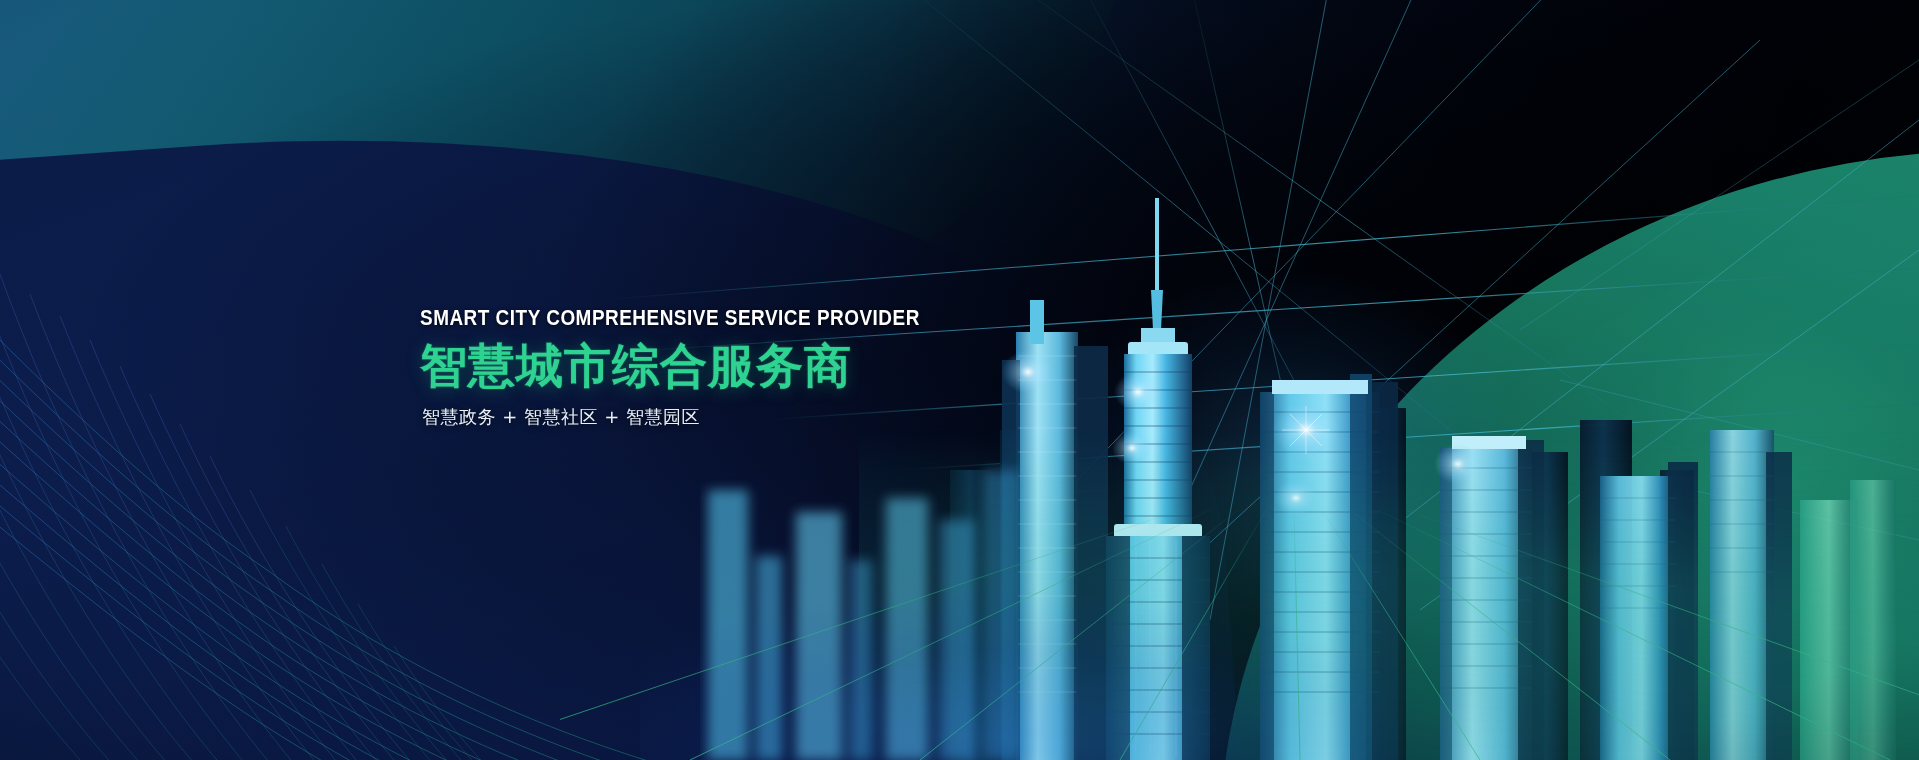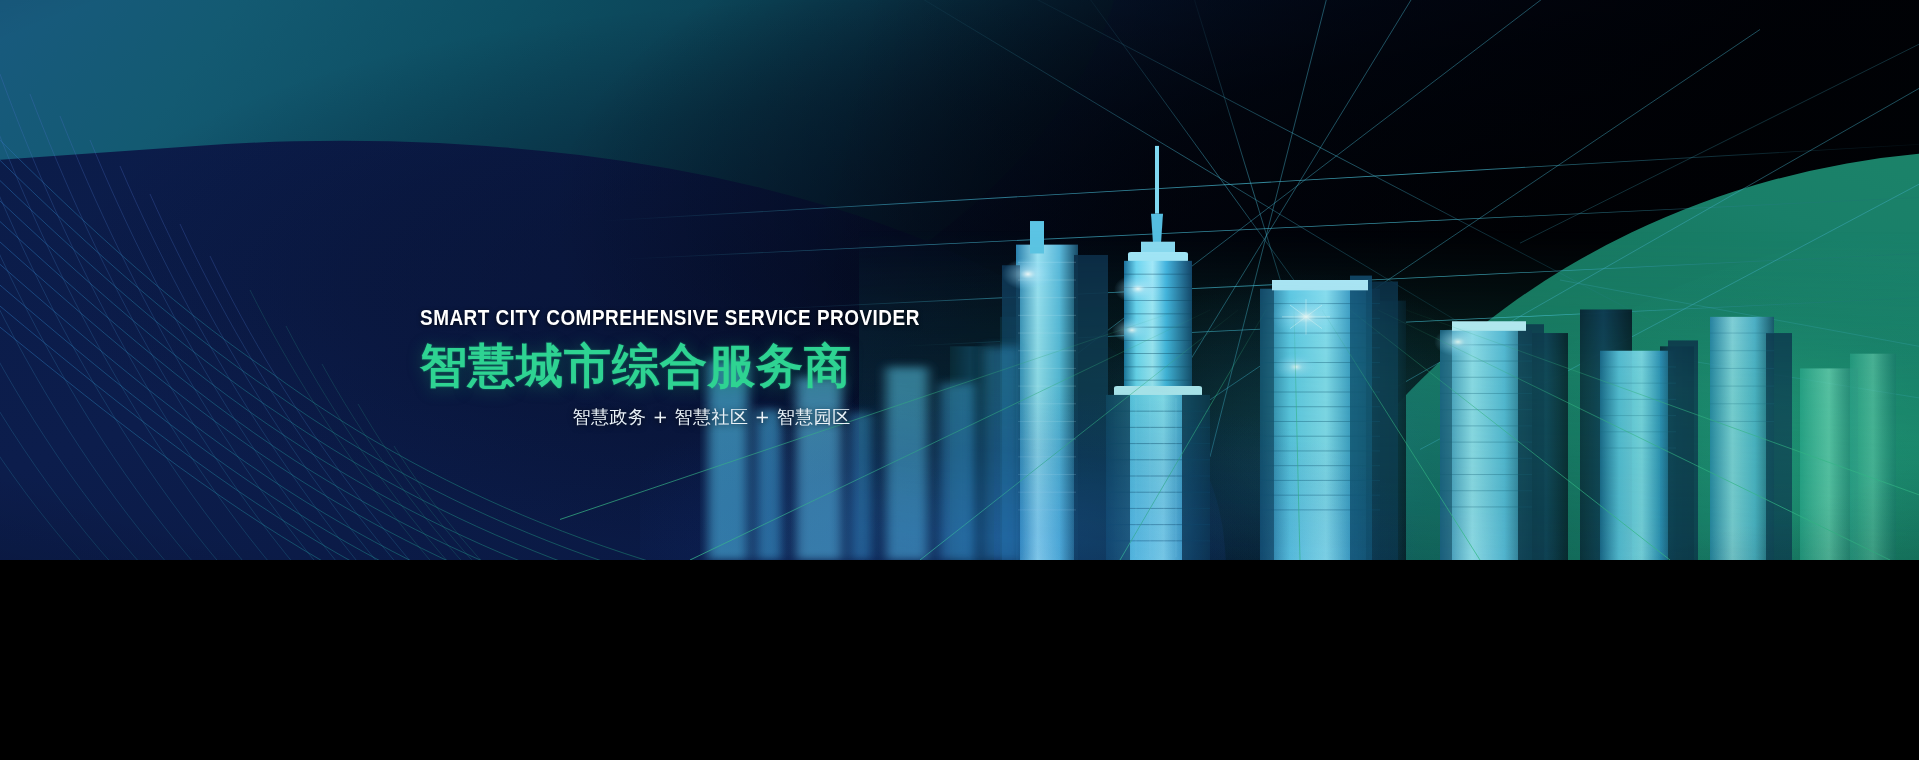--- a/index.html
+++ b/index.html
@@ -1,21 +1,21 @@
 <!DOCTYPE html>
 <html><head>
 <meta charset="utf-8">
 <title>Smart City Banner</title>
 <style>
   html,body{margin:0;padding:0;background:#000;}
   body{font-family:"Liberation Sans","DejaVu Sans",sans-serif;}
 
   .banner{
     position:relative;
-    width:1919px;height:560px;
+    width:1919px;height:760px;
     overflow:hidden;
     background:#be185d;
   }
 
   
   .bg-base{
     position:absolute;inset:0;
     background:
       radial-gradient(120% 90% at 14% 10%, #17496f 0%, #0f3a5c 16%, #0b2e4d 27%, #0a2145 40%, #06143a 55%, #030a22 72%, #00050f 88%);
   }
@@ -138,21 +138,20 @@
   }
   .subline{
     margin:14px 0 0 2px;
     font-family:"DejaVu Sans","Liberation Sans",sans-serif;
     font-weight:400;
     font-size:18px;
     letter-spacing:0.5px;
     color:#e9f1f7;
     white-space:nowrap;
     text-shadow:0 1px 6px rgba(0,0,0,0.75);
-    text-align:center;
   }
 
   .vignette{
     position:absolute;inset:0;pointer-events:none;
     background:radial-gradient(110% 120% at 50% 45%, rgba(0,0,0,0) 55%, rgba(0,0,0,0.35) 88%, rgba(0,0,0,0.6) 100%);
   }
 </style>
 </head>
 <body>
 

